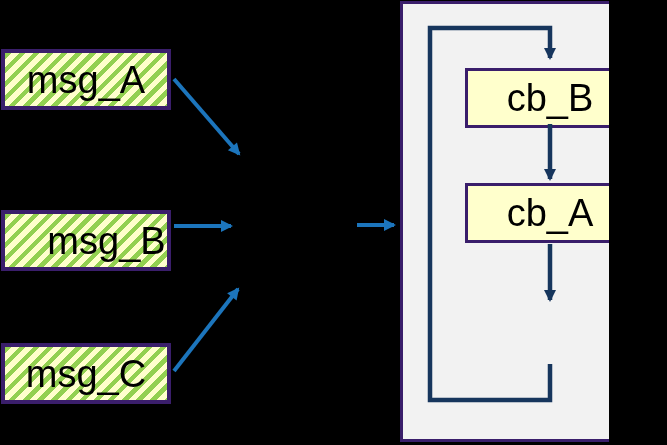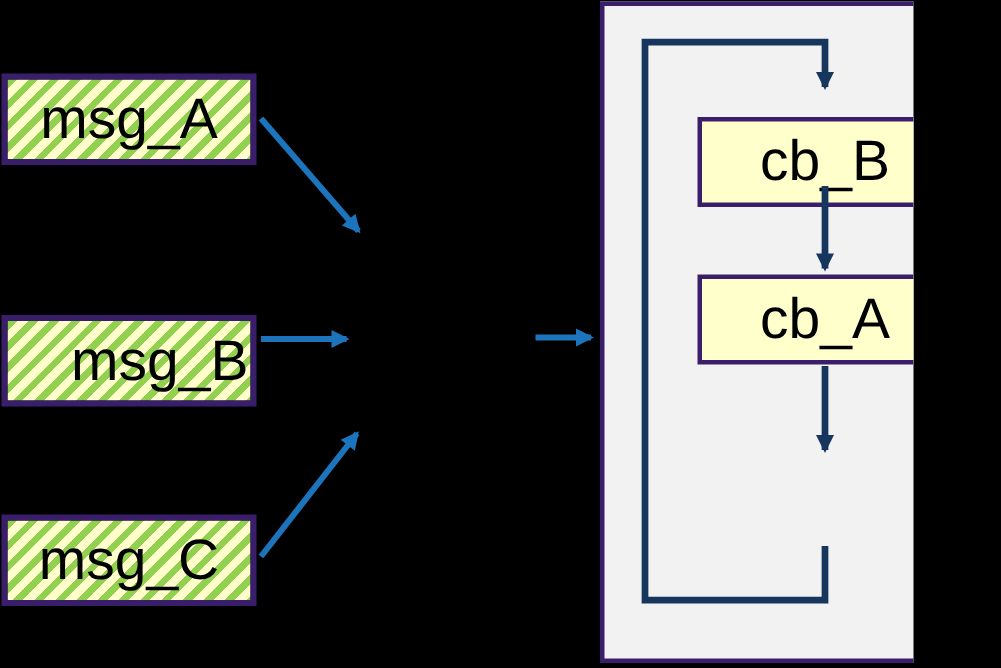--- a/index.html
+++ b/index.html
@@ -53,21 +53,21 @@
     left: 465px;
     width: 170px;
     height: 60px;
     box-sizing: border-box;
     border: 3px solid #3A1E6B;
     background: #FFFFCC;
     display: flex;
     align-items: center;
     justify-content: center;
   }
-  .cb-b { top: 78px; }
+  .cb-b { top: 68px; }
   .cb-a { top: 183px; }
   .cb-c { top: 304px; }
   .overlay {
     position: absolute;
     left: 0;
     top: 0;
     width: 667px;
     height: 445px;
     pointer-events: none;
   }

